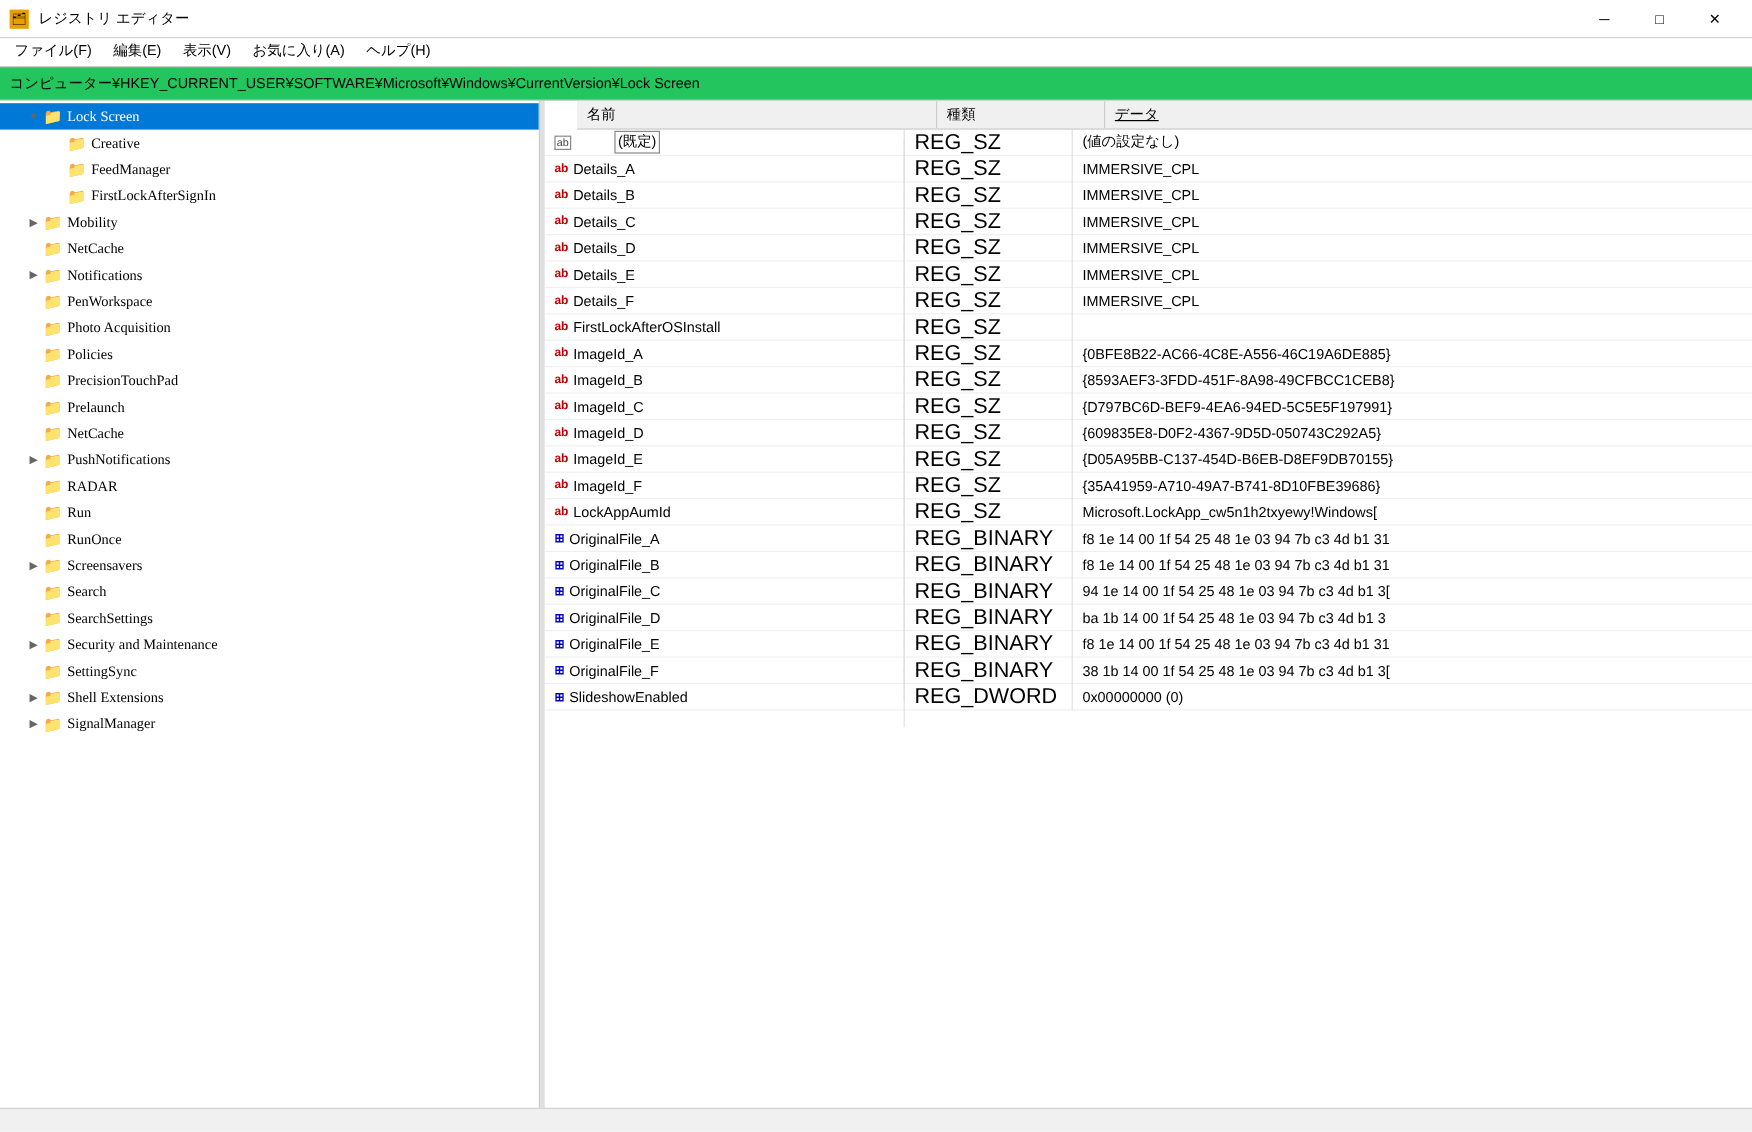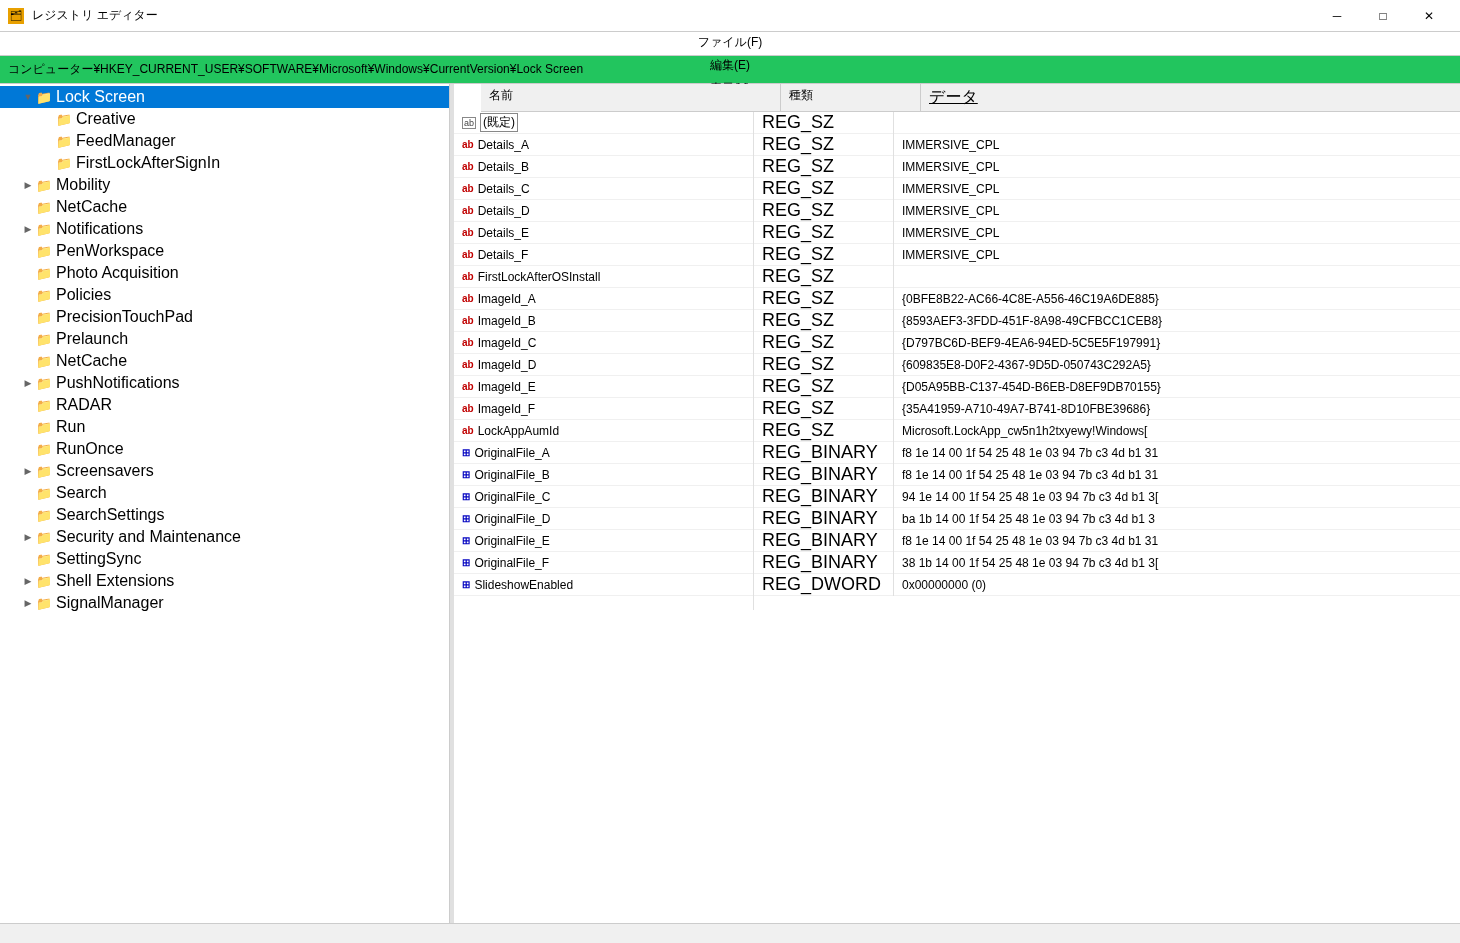--- a/index.html
+++ b/index.html
@@ -31,25 +31,23 @@
     .title-bar-btn {
       width: 46px; height: 32px;
       border: none; background: transparent; cursor: pointer;
       font-size: 12px; display: flex; align-items: center; justify-content: center;
     }
 
     .menu-bar {
       background: #ffffff;
       height: 24px;
       display: flex;
-      align-items: center;
       padding: 0 4px;
       border-bottom: 1px solid #ccc;
       gap: 2px;
-      flex-direction: column;
     }
     .menu-item {
       padding: 2px 8px;
       cursor: pointer;
       font-size: 12px;
     }
 
     .address-bar {
       background: #22c55e;
       height: 28px;
@@ -96,21 +94,21 @@
       display: flex; align-items: center; justify-content: center;
       font-size: 9px; color: #666; flex-shrink: 0;
     }
     .folder-icon {
       width: 16px; height: 16px;
       margin-right: 4px;
       flex-shrink: 0;
       display: flex; align-items: center; justify-content: center;
     }
     .folder-yellow { color: #e8a000; font-size: 13px; }
-    .tree-label { font-size: 16px; }
+    .tree-label { font-size: 12px; font-family: Liberation Serif, serif; }
 
     .right-panel {
       flex: 1;
       background: #ffffff;
       display: flex;
       flex-direction: column;
       overflow: hidden;
     }
     .registry-table {
       flex: 1;
@@ -121,21 +119,21 @@
       display: flex;
       background: #f0f0f0;
       border-bottom: 1px solid #ccc;
       position: sticky;
       top: 0;
       z-index: 1;
       margin-left: 27px;
     }
     .reg-col-name { width: 300px; min-width: 300px; padding: 3px 8px; border-right: 1px solid #ccc; font-weight: normal; font-size: 12px; }
     .reg-col-type { width: 140px; min-width: 140px; padding: 3px 8px; border-right: 1px solid #ccc; font-size: 12px; }
-    .reg-col-data { flex: 1; padding: 3px 8px; font-size: 16px; text-decoration: underline; }
+    .reg-col-data { flex: 1; padding: 3px 8px; font-size: 12px; text-decoration: underline; }
     .reg-row {
       display: flex;
       align-items: center;
       height: 22px;
       border-bottom: 1px solid #f0f0f0;
       cursor: pointer;
     }
     .reg-cell-name { width: 300px; min-width: 300px; padding: 18px 8px; border-right: 1px solid #e0e0e0; font-size: 12px; display: flex; align-items: center; gap: 4px; overflow: hidden; white-space: nowrap; }
     .reg-cell-type { width: 140px; min-width: 140px; padding: 1px 8px; border-right: 1px solid #e0e0e0; font-size: 18px; white-space: nowrap; }
     .reg-cell-data { flex: 1; padding: 1px 8px; font-size: 12px; white-space: nowrap; overflow: hidden; text-overflow: ellipsis; }
@@ -321,23 +319,24 @@
     <div class="registry-table">
       <div class="reg-header">
         <div class="reg-col-name">名前</div>
         <div class="reg-col-type">種類</div>
         <div class="reg-col-data">データ</div>
       </div>
       <div id="table-body">
           <div class="reg-row">
             <div class="reg-cell-name">
               <span class="reg-icon-default">ab</span>
-              <span style="border: 1px solid rgb(136, 136, 136); padding: 0px 2px;">(既定)</span>
-            </div>
-            <div class="reg-cell-type">REG_SZ</div>
+              <span style="border: 1px solid rgb(136, 136, 136); padding: 0px 2px; margin-left: 32px;">(既定)</span>
+            </div>
+            <div class="reg-cell-type">REG_SZ</div>
+            <div class="reg-cell-data">(値の設定なし)</div>
           </div>
           <div class="reg-row">
             <div class="reg-cell-name">
               <span class="reg-icon-sz">ab</span>
               <span>Details_A</span>
             </div>
             <div class="reg-cell-type">REG_SZ</div>
             <div class="reg-cell-data">IMMERSIVE_CPL</div>
           </div>
           <div class="reg-row">

